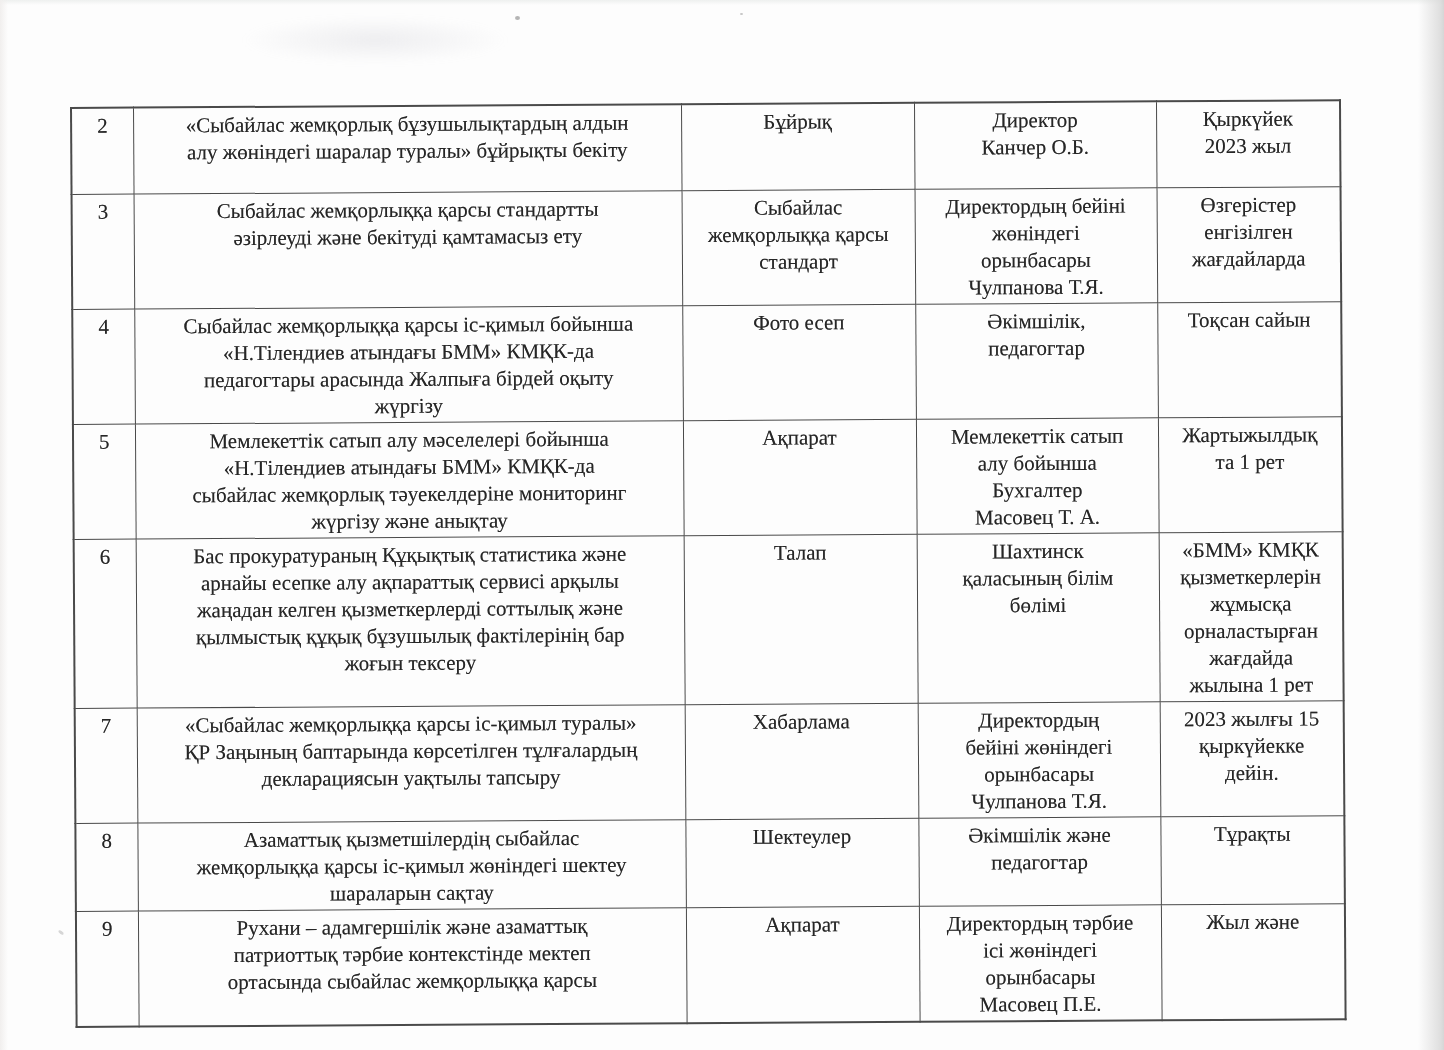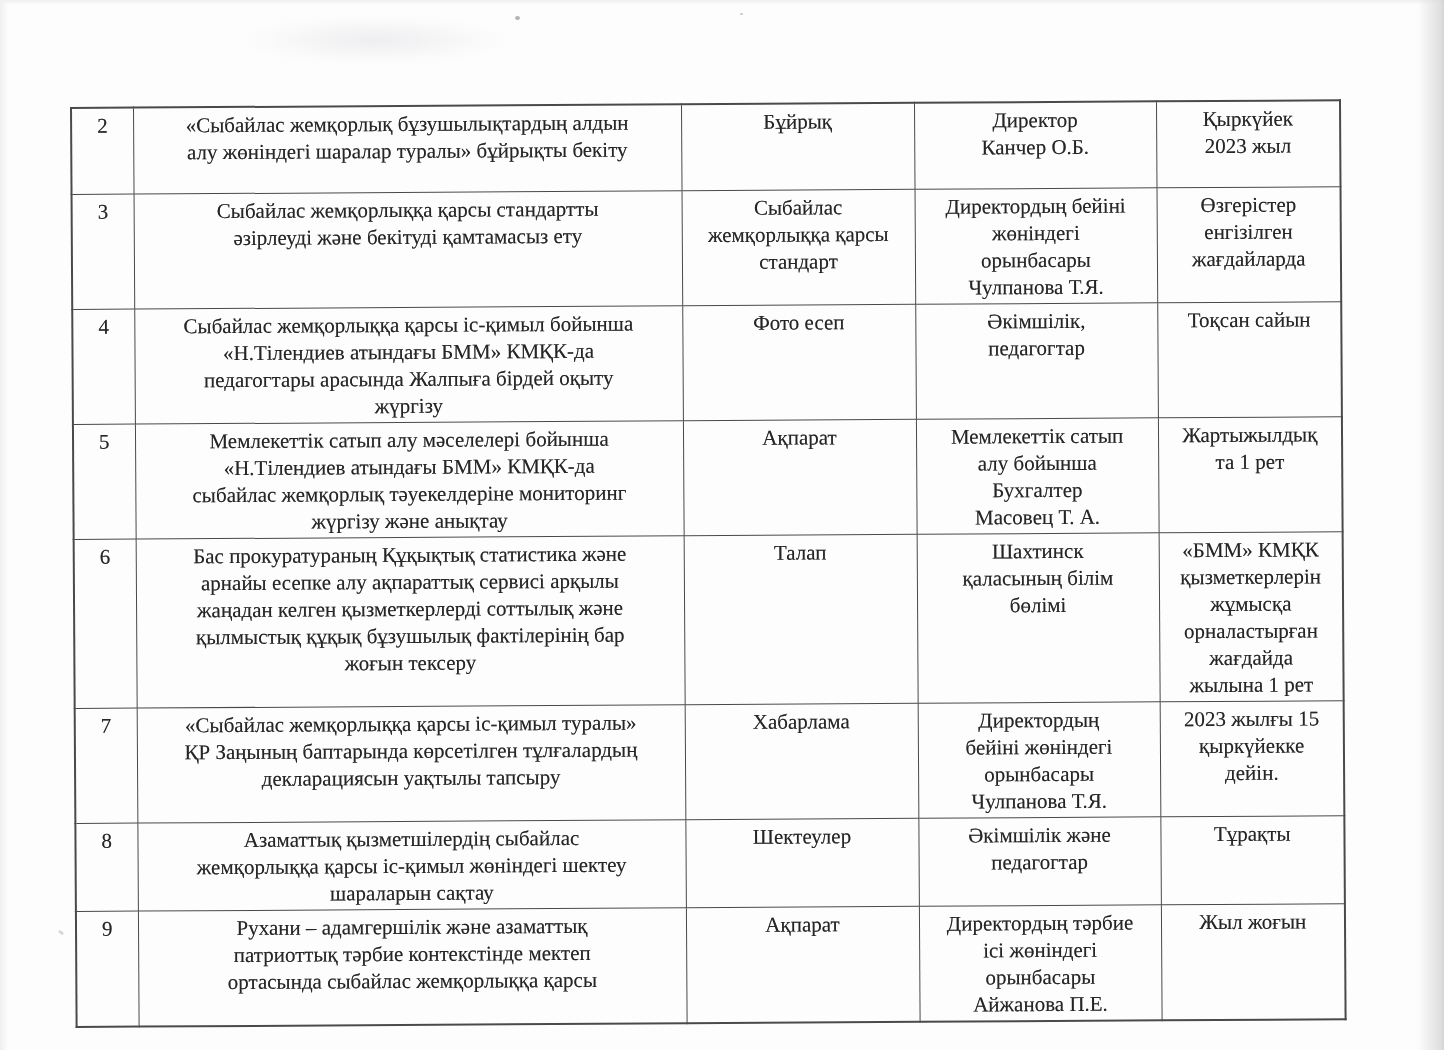--- a/index.html
+++ b/index.html
@@ -180,19 +180,19 @@
         </tr>
         <tr class="r7">
           <td class="c-num">9</td>
           <td class="c-measure">Рухани – адамгершілік және азаматтық
 патриоттық тәрбие контекстінде мектеп
 ортасында сыбайлас жемқорлыққа қарсы</td>
           <td class="c-type">Ақпарат</td>
           <td class="c-resp">Директордың тәрбие
 ісі жөніндегі
 орынбасары
-Айжанова П.Е.</td>
-          <td class="c-time">Жыл жоғын</td>
+Масовец П.Е.</td>
+          <td class="c-time">Жыл және</td>
         </tr>
       </tbody>
     </table>
   </div>
 </div>
 
 </body></html>

